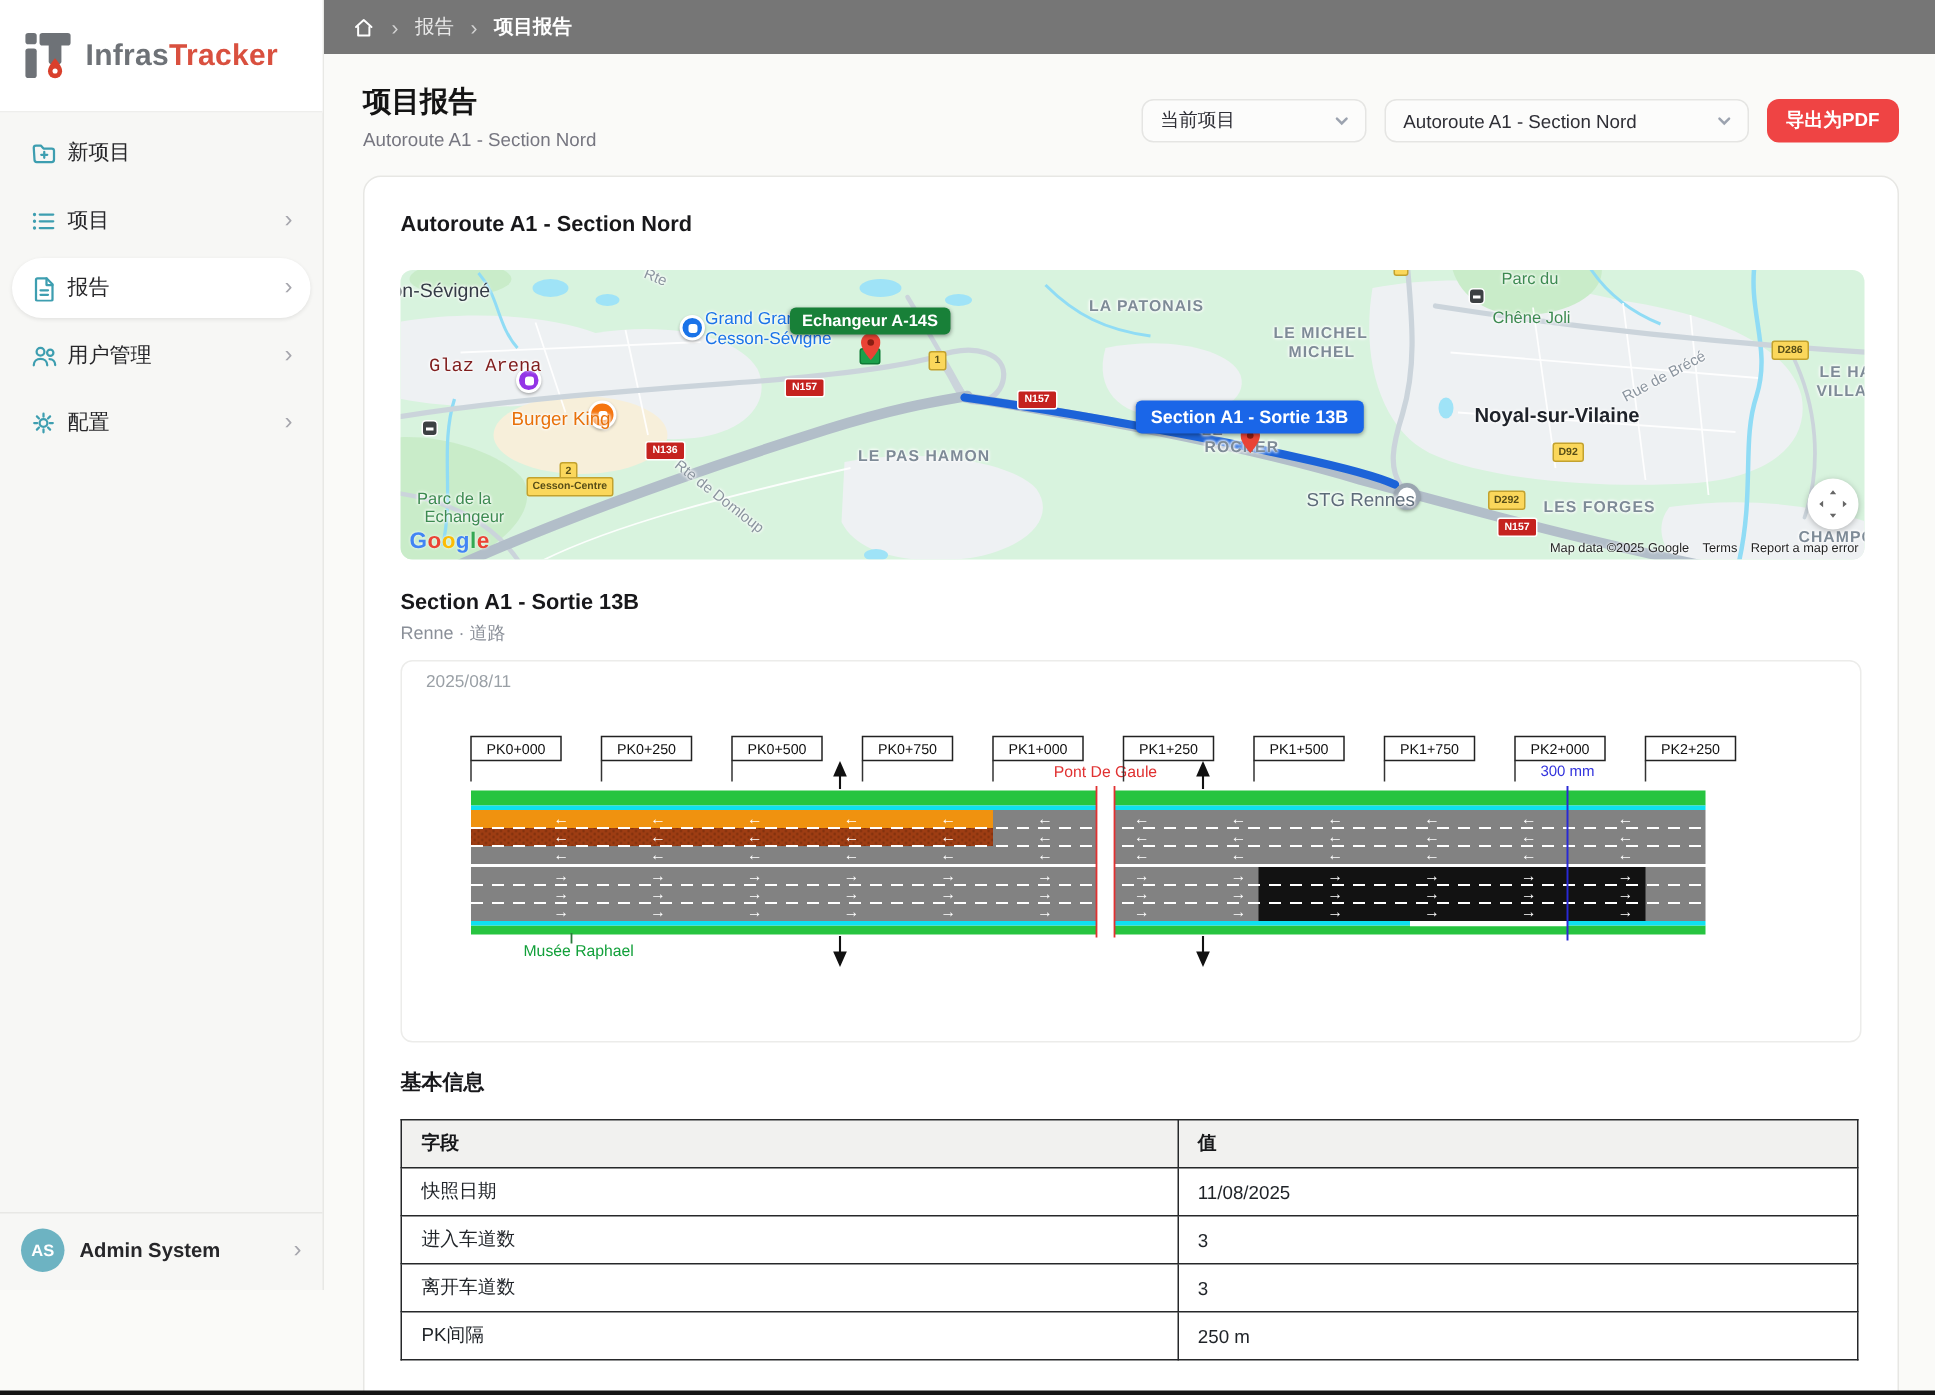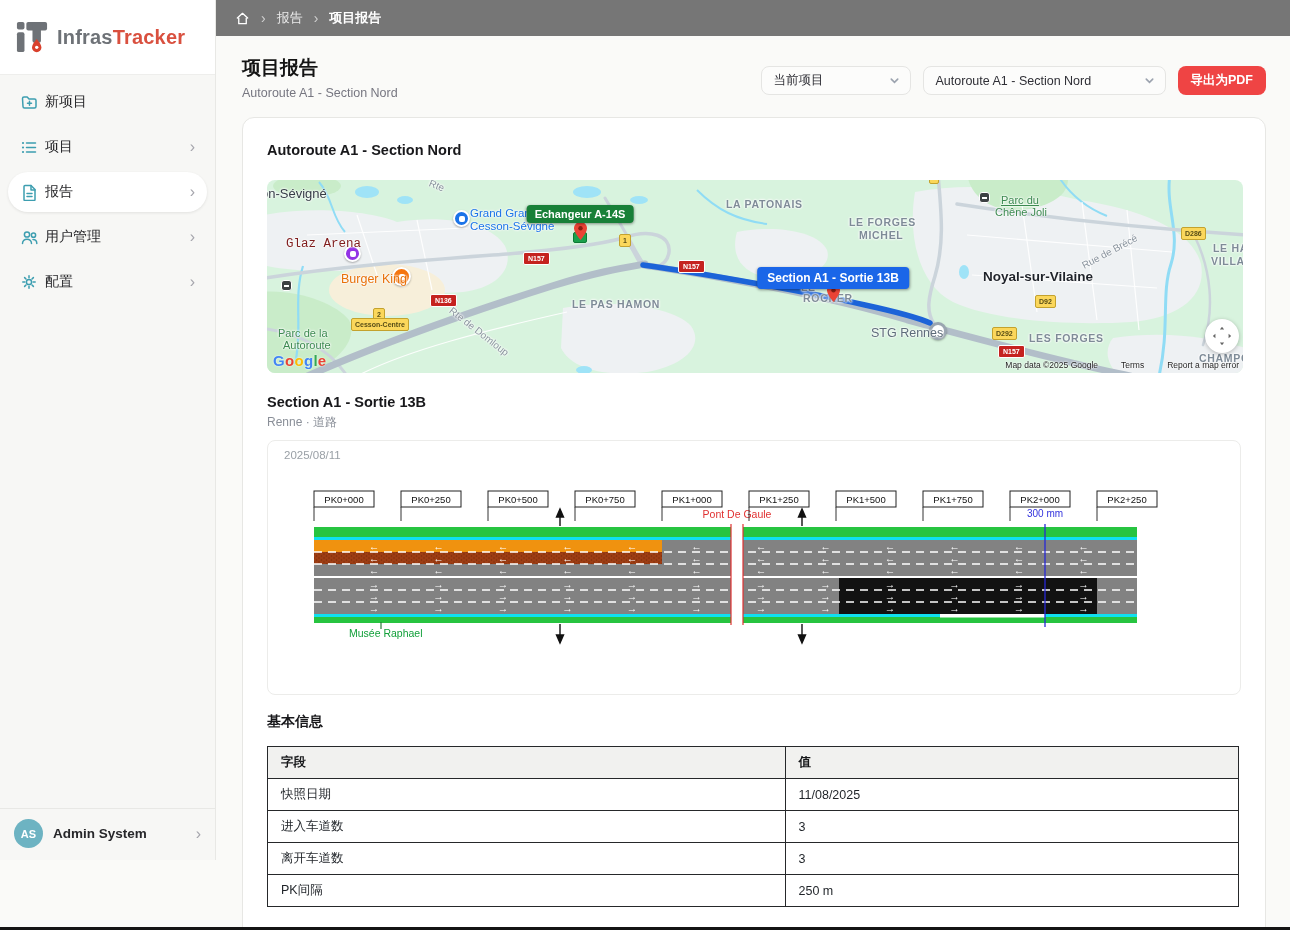--- a/index.html
+++ b/index.html
@@ -87,21 +87,21 @@
          border:1px solid #fff;}
   .metro::after{content:"";position:absolute;left:2px;top:4px;width:5px;height:2px;background:#fff;}
   #stg-icon{position:absolute;width:18px;height:18px;border-radius:50%;background:#fff;z-index:2;
             border:3px solid #9aa5b0;box-shadow:0 1px 2px rgba(0,0,0,.3);}
   #pan-ctl{position:absolute;left:938px;top:139px;width:34px;height:34px;border-radius:50%;
            background:#fff;box-shadow:0 1px 4px rgba(0,0,0,.25);z-index:7;cursor:pointer;
            display:flex;align-items:center;justify-content:center;}
   #google-logo{position:absolute;left:6px;top:172px;font-size:15px;font-weight:700;z-index:4;
                letter-spacing:.3px;text-shadow:0 0 2px #fff;}
   #attrib{position:absolute;right:4px;bottom:3px;font-size:8.5px;color:#1f1f1f;z-index:4;
-          text-shadow:0 0 2px #fff,0 0 2px #fff;display:flex;gap:23px;margin-top:24px;}
+          text-shadow:0 0 2px #fff,0 0 2px #fff;display:flex;gap:9px;margin-top:24px;}
 
   
   #section-title{margin-top:21px;font-size:14.5px;font-weight:700;color:#18181b;}
   #section-subtitle{margin-top:4px;font-size:12px;color:#8a8f98;}
   #diagram-card{position:relative;margin-top:9px;width:974px;height:255px;
                 border:1px solid #ececea;border-radius:8px;background:#fff;overflow:hidden;}
   #snapshot-date{position:absolute;left:16px;top:8px;font-size:11.5px;color:#9aa0a6;z-index:2;}
   #diagram-card svg{position:absolute;left:0;top:0;font-family:inherit;}
 
   
@@ -298,31 +298,31 @@
         <div class="metro" style="left:712px;top:12px"></div>
         <div id="stg-icon" style="left:662px;top:142px"></div>
 
         <div id="map-labels">
             <div class="mlabel town" style="left: -6px; top: 6px;">on-Sévigné</div>
             <div class="mlabel blue" style="left: 203px; top: 27px;">Grand Grand</div>
             <div class="mlabel blue" style="left: 203px; top: 40px;">Cesson-Sévigné</div>
             <div class="mlabel poi" style="left: 19px; top: 57px;">Glaz Arena</div>
             <div class="mlabel orange" style="left: 74px; top: 92px;">Burger King</div>
             <div class="mlabel green" style="left: 11px; top: 147px;">Parc de la</div>
-            <div class="mlabel green" style="left: 16px; top: 159px;">Autoroute</div>
+            <div class="mlabel green" style="left: 16px; top: 159px;">Echangeur</div>
             <div class="mlabel area" style="left: 305px; top: 118px;">LE PAS HAMON</div>
             <div class="mlabel area" style="left: 459px; top: 18px;">LA PATONAIS</div>
-            <div class="mlabel area" style="left: 582px; top: 36px;">LE FORGES</div>
+            <div class="mlabel area" style="left: 582px; top: 36px;">LE MICHEL</div>
             <div class="mlabel area" style="left: 592px; top: 49px;">MICHEL</div>
             <div class="mlabel area" style="left: 534px; top: 101px;">LE</div>
             <div class="mlabel area" style="left: 536px; top: 112px;">ROCHER</div>
             <div class="mlabel big" style="left: 716px; top: 89px;">Noyal-sur-Vilaine</div>
             <div class="mlabel poi2" style="left: 604px; top: 146px;">STG Rennes</div>
             <div class="mlabel area" style="left: 762px; top: 152px;">LES FORGES</div>
-            <div class="mlabel green" style="left: 734px; top: 14px; text-decoration: underline;">Parc du</div>
+            <div class="mlabel green" style="left: 734px; top: 0;">Parc du</div>
             <div class="mlabel green" style="left: 728px; top: 26px;">Chêne Joli</div>
             <div class="mlabel area" style="left: 946px; top: 62px;">LE HAU</div>
             <div class="mlabel area" style="left: 944px; top: 75px;">VILLAG</div>
             <div class="mlabel area" style="left: 932px; top: 172px;">CHAMPC</div>
             <div class="mlabel roadlbl" style="left: 812px; top: 66px; transform: rotate(-28deg);">Rue de Brécé</div>
             <div class="mlabel roadlbl" style="left: 176px; top: 146px; transform: rotate(38deg);">Rte de Domloup</div>
             <div class="mlabel roadlbl" style="left: 162px; top: 0px; transform: rotate(22deg);">Rte</div>
           </div>
         <div id="map-shields">
             <span class="shield red" style="left: 256px; top: 72px;">N157</span>

